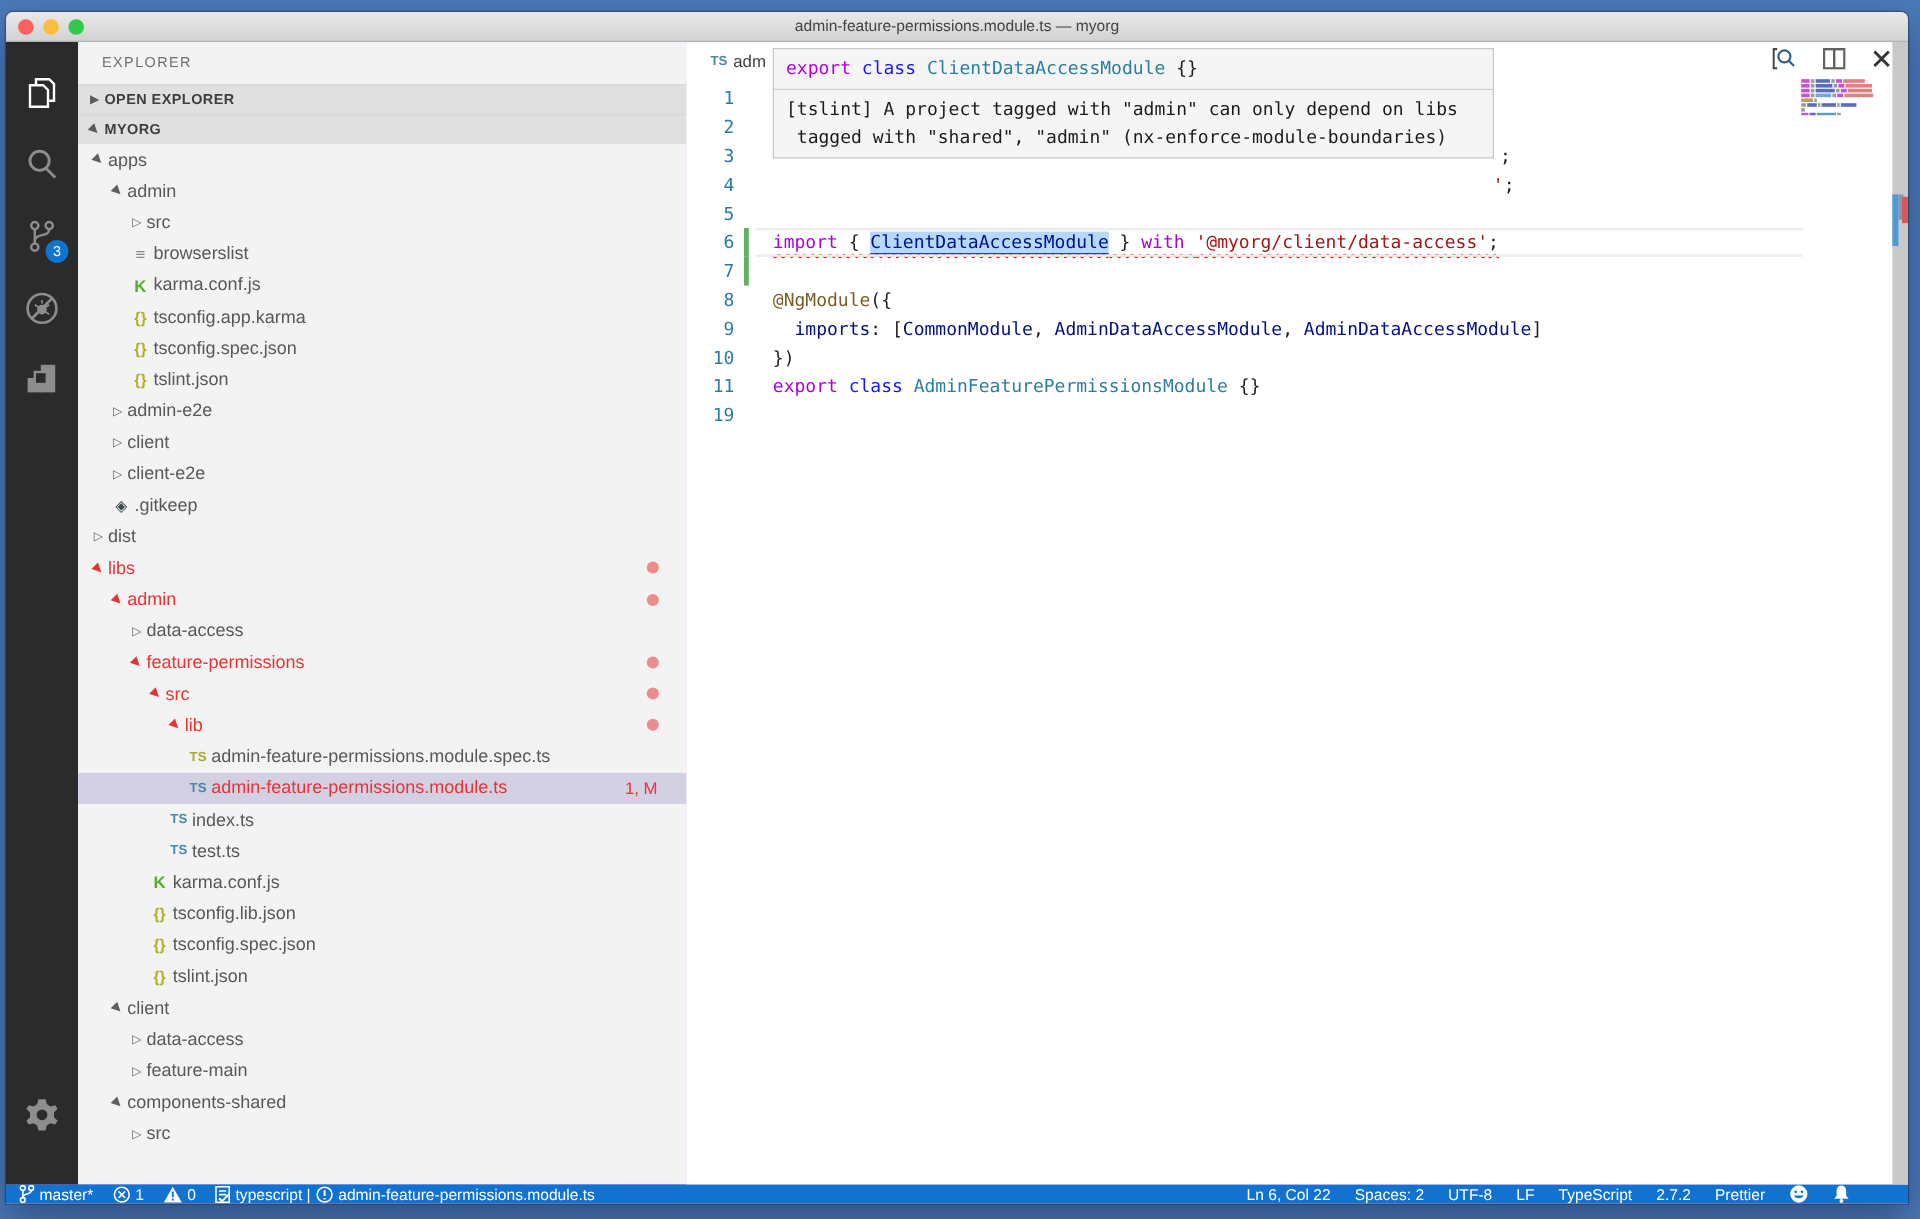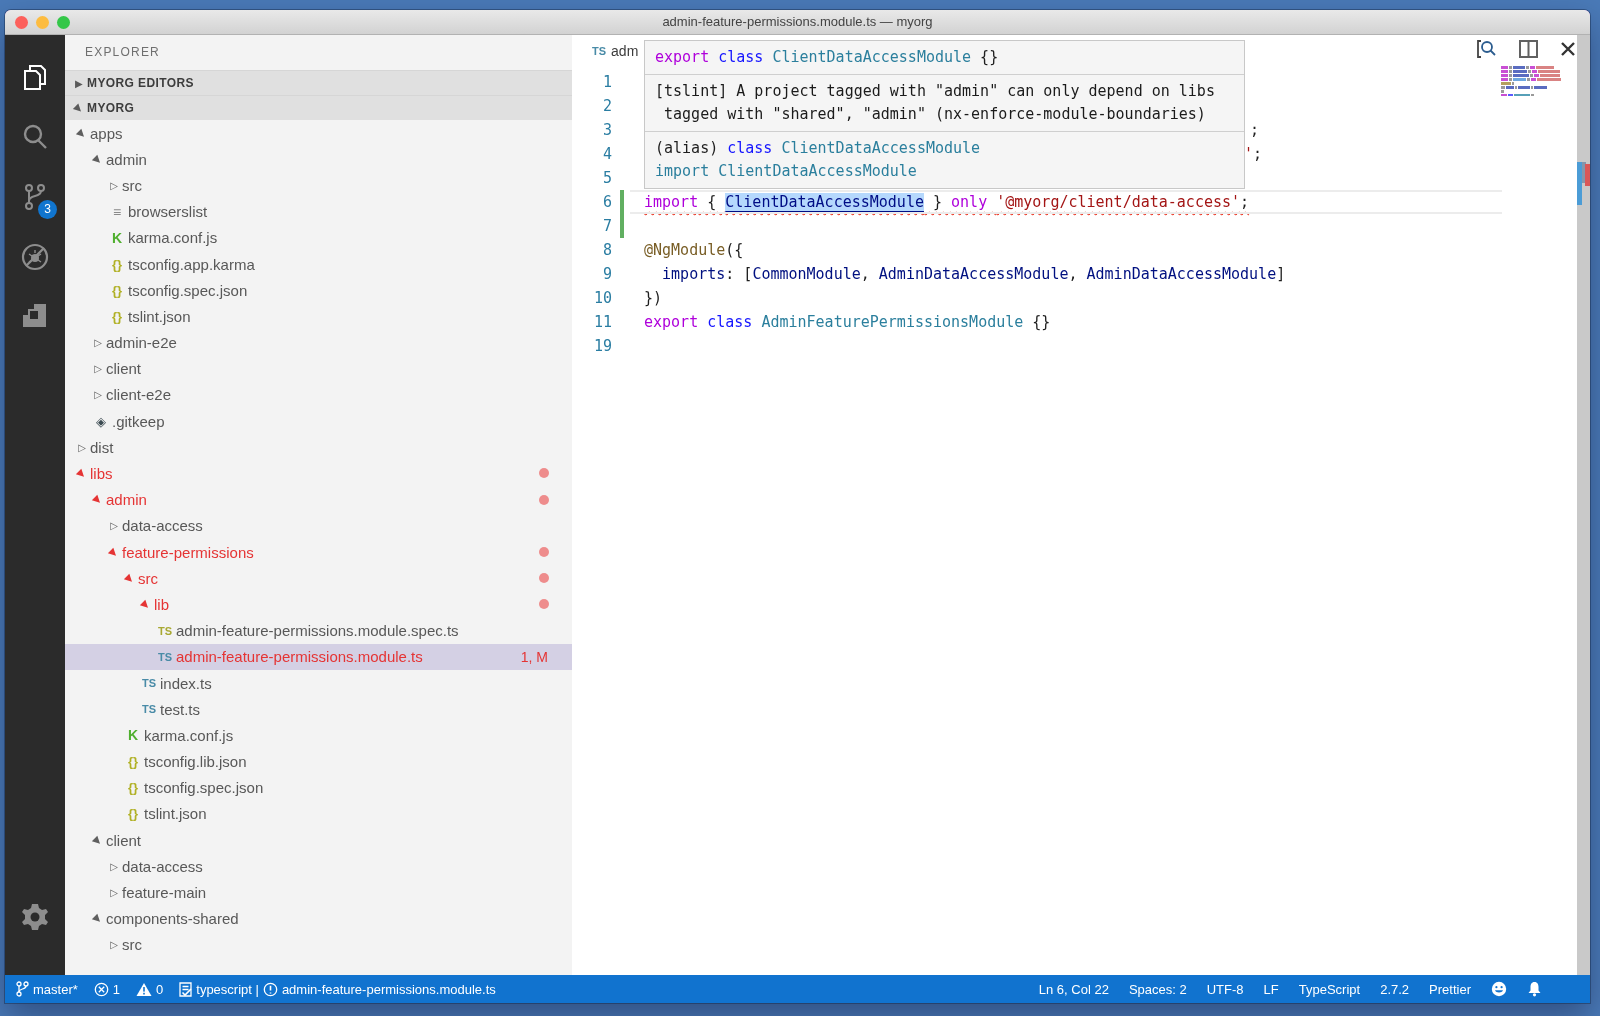--- a/index.html
+++ b/index.html
@@ -73,21 +73,21 @@
   .hv-msg { color:#1b1b1b; white-space:pre-wrap; }
   
   .minimap { position:absolute; right:27px; top:31px; width:62px; z-index:3; }
   .mm-row { height:2.6px; margin-bottom:1.4px; display:flex; gap:1px; }
   .mm-seg { height:100%; display:inline-block; }
   .ruler { position:absolute; right:0; top:0; bottom:0; width:13px; background:#c9c9c9; z-index:3; }
   .ruler .d1 { position:absolute; left:0; top:127px; width:5px; height:43px; background:#4b9cd6; }
   .ruler .d2 { position:absolute; left:5px; top:127px; width:4px; height:21px; background:#8496ab; }
   .ruler .d3 { position:absolute; left:8px; top:129px; width:5px; height:22px; background:#d95757; }
   
-  .statusbar { flex:none; height:28px; background:#1173cf; color:#fff; display:flex; align-items:center; font-size:13px; padding:0 12px 0 10px; }
+  .statusbar { flex:none; height:16px; background:#1173cf; color:#fff; display:flex; align-items:center; font-size:13px; padding:0 12px 0 10px; }
   .st-left { display:flex; align-items:center; gap:16px; }
   .st-item { display:flex; align-items:center; gap:4px; }
   .st-right { margin-left:auto; display:flex; align-items:center; gap:20px; padding-right:36px; }
   .st-right .st-item { gap:6px; }
   svg .s { stroke:#fff; fill:none; stroke-width:1.3; }
 </style>
 </head>
 <body>
 
 <div class="app">
@@ -159,21 +159,21 @@
             <circle cx="14" cy="14" r="4.5" fill="#2b2b2b"></circle>
               </g>
             </svg>
         </div>
       </div>
 
       <div class="sidebar">
         <div class="sb-title">EXPLORER</div>
         <div class="sb-section">
           <span class="tw">▶</span>
-          <span>MYORG EDITORS</span>
+          <span>OPEN EXPLORER</span>
         </div>
         <div class="sb-section">
           <span class="tw exp">▶</span>
           <span>MYORG</span>
         </div>
         <div class="tree" id="tree">
             <div class="row" style="padding-left: 9px;">
               <span class="tw exp">▶</span>
               <span class="label">apps</span>
             </div>
@@ -369,21 +369,21 @@
               <span class="ln">5</span>
               <span class="gutslot"></span>
               <span class="ctext"></span>
             </div>
             <div class="cline">
               <div class="curline"></div>
               <span class="ln">6</span>
               <span class="gutslot">
                 <span class="gbar"></span>
               </span>
-              <span class="ctext"><span class="sq"><span class="tok-kw">import</span><span class="tok-pl"> { </span><span class="tok-link">ClientDataAccessModule</span><span class="tok-pl"> } </span><span class="tok-kw">only</span><span class="tok-pl"> </span><span class="tok-str">'@myorg/client/data-access'</span><span class="tok-pl">;</span></span></span>
+              <span class="ctext"><span class="sq"><span class="tok-kw">import</span><span class="tok-pl"> { </span><span class="tok-link">ClientDataAccessModule</span><span class="tok-pl"> } </span><span class="tok-kw">with</span><span class="tok-pl"> </span><span class="tok-str">'@myorg/client/data-access'</span><span class="tok-pl">;</span></span></span>
             </div>
             <div class="cline">
               <span class="ln">7</span>
               <span class="gutslot">
                 <span class="gbar"></span>
               </span>
               <span class="ctext"></span>
             </div>
             <div class="cline">
               <span class="ln">8</span>
@@ -409,24 +409,20 @@
               <span class="ln">19</span>
               <span class="gutslot"></span>
               <span class="ctext"></span>
             </div>
           </div>
 
         <div class="hover">
           <div class="hv-sec" id="hv-sig"><span class="tok-kw">export</span><span class="tok-pl"> </span><span class="tok-st">class</span><span class="tok-pl"> </span><span class="tok-cls">ClientDataAccessModule</span><span class="tok-pl"> {}</span></div>
           <div class="hv-sec hv-msg" id="hv-msg">[tslint] A project tagged with "admin" can only depend on libs
  tagged with "shared", "admin" (nx-enforce-module-boundaries)</div>
-          <div class="hv-sec" id="hv-alias">
-              <div><span class="tok-pl">(alias) </span><span class="tok-st">class</span><span class="tok-pl"> </span><span class="tok-cls">ClientDataAccessModule</span></div>
-              <div><span class="tok-cls">import</span><span class="tok-pl"> </span><span class="tok-cls">ClientDataAccessModule</span></div>
-            </div>
         </div>
 
         <div class="minimap" id="minimap">
             <div class="mm-row">
               <span class="mm-seg" style="width: 7px; background: rgb(201, 79, 212);"></span>
               <span class="mm-seg" style="width: 3px; background: rgb(154, 154, 154);"></span>
               <span class="mm-seg" style="width: 12px; background: rgb(90, 108, 192);"></span>
               <span class="mm-seg" style="width: 3px; background: rgb(154, 154, 154);"></span>
               <span class="mm-seg" style="width: 5px; background: rgb(201, 79, 212);"></span>
               <span class="mm-seg" style="width: 18px; background: rgb(217, 131, 131);"></span>

